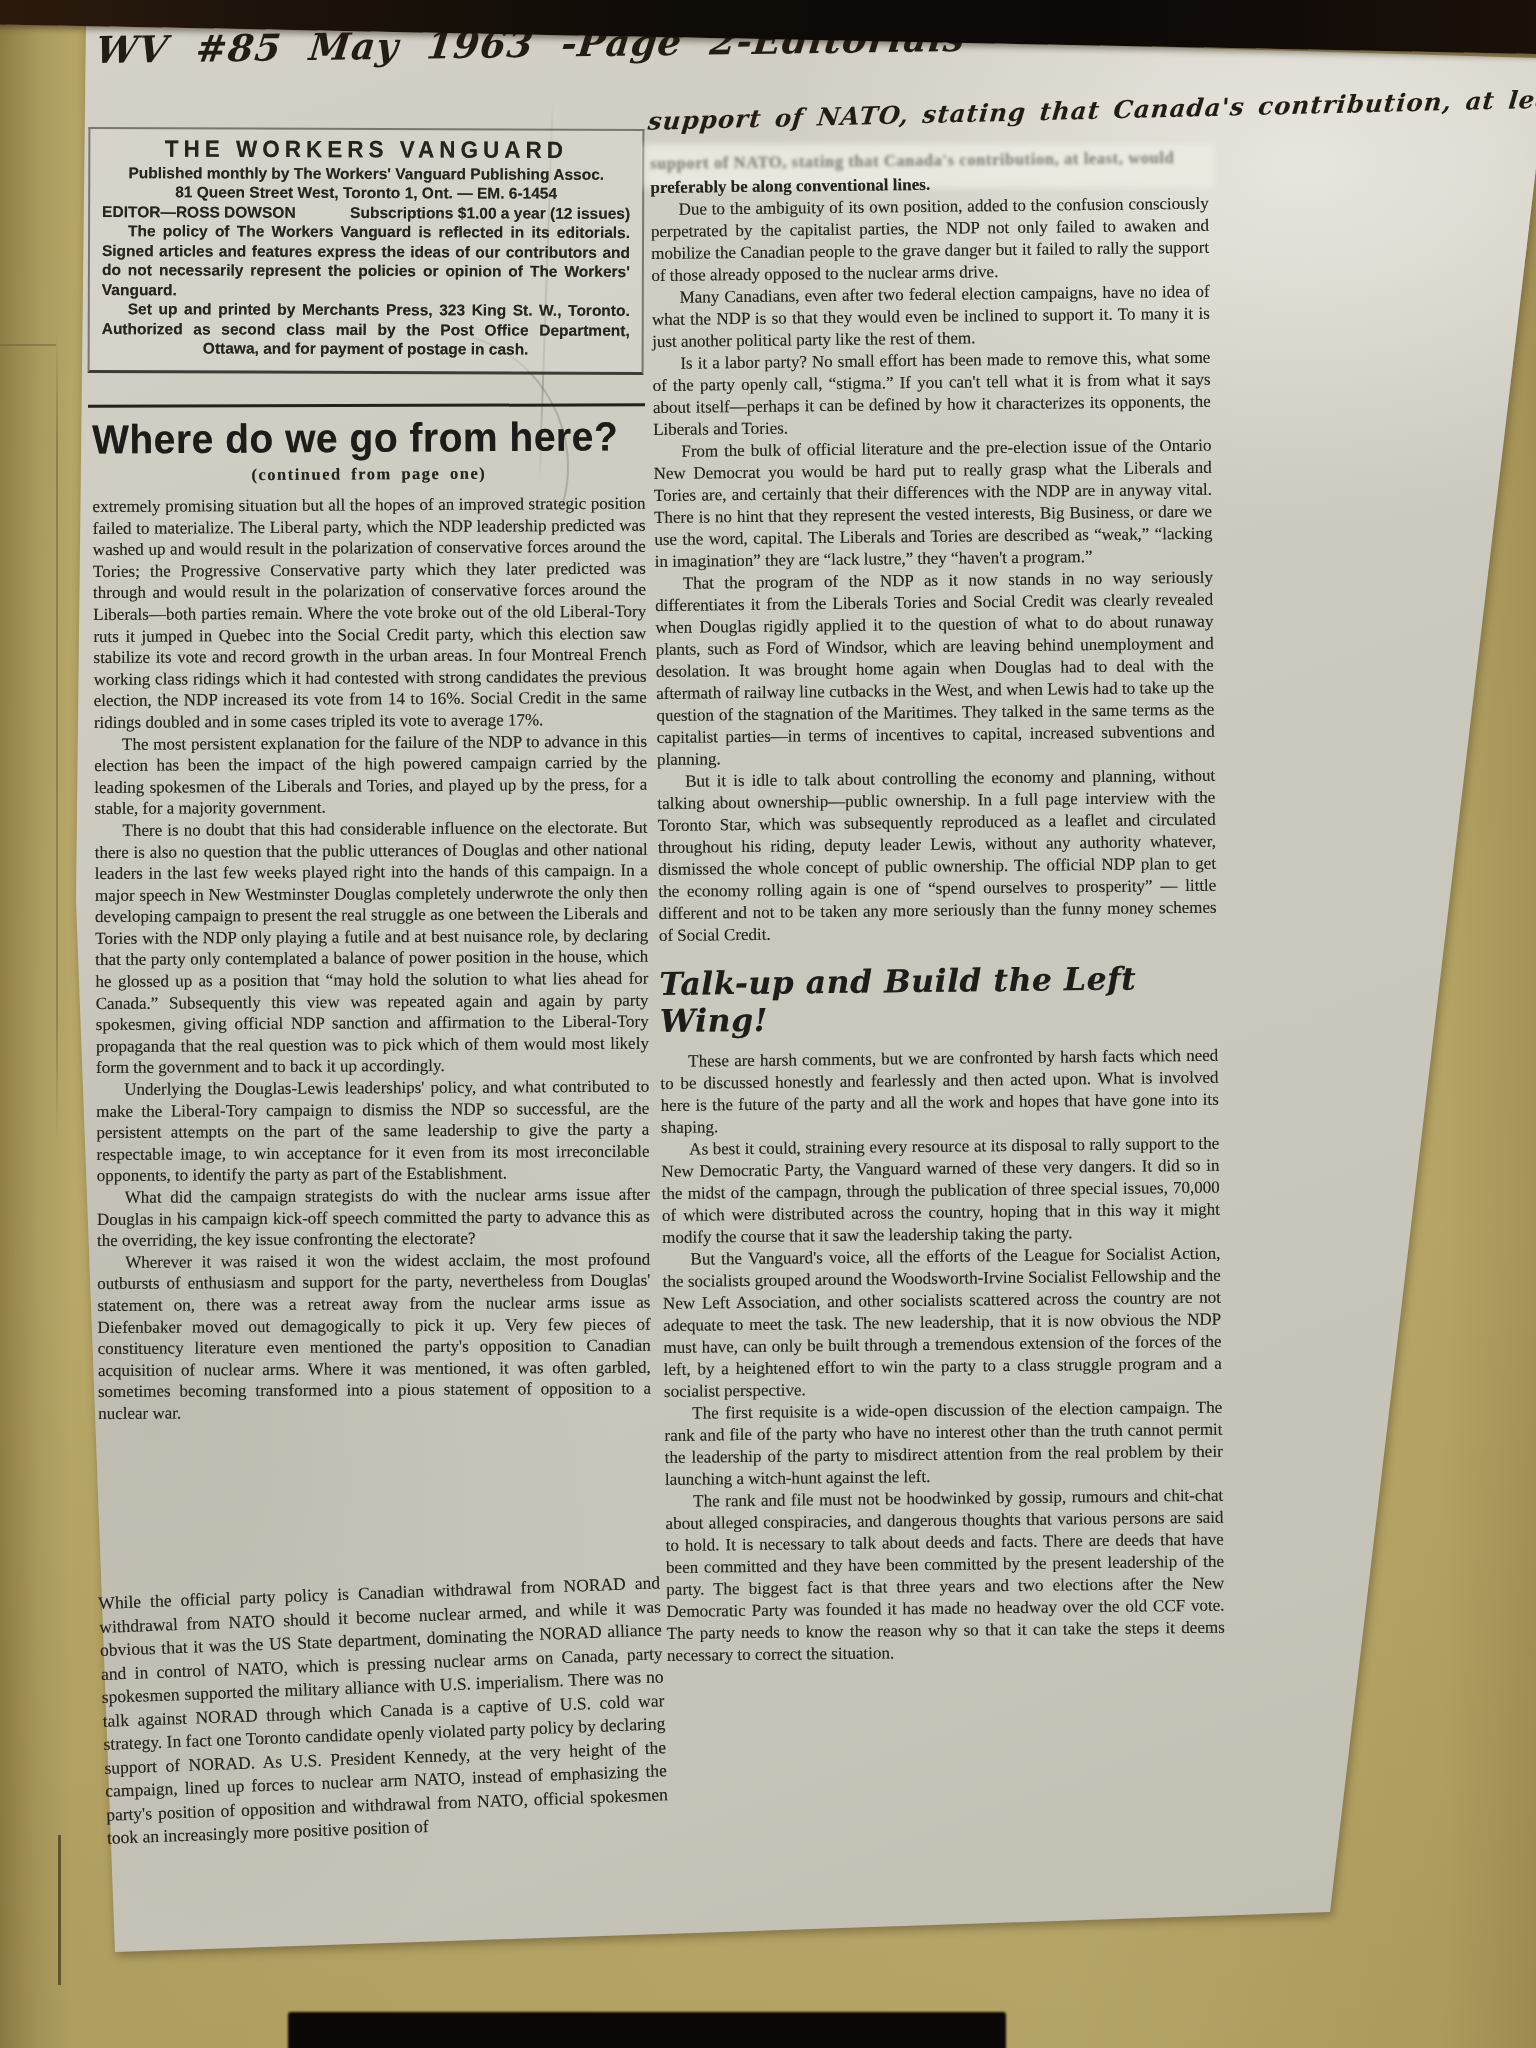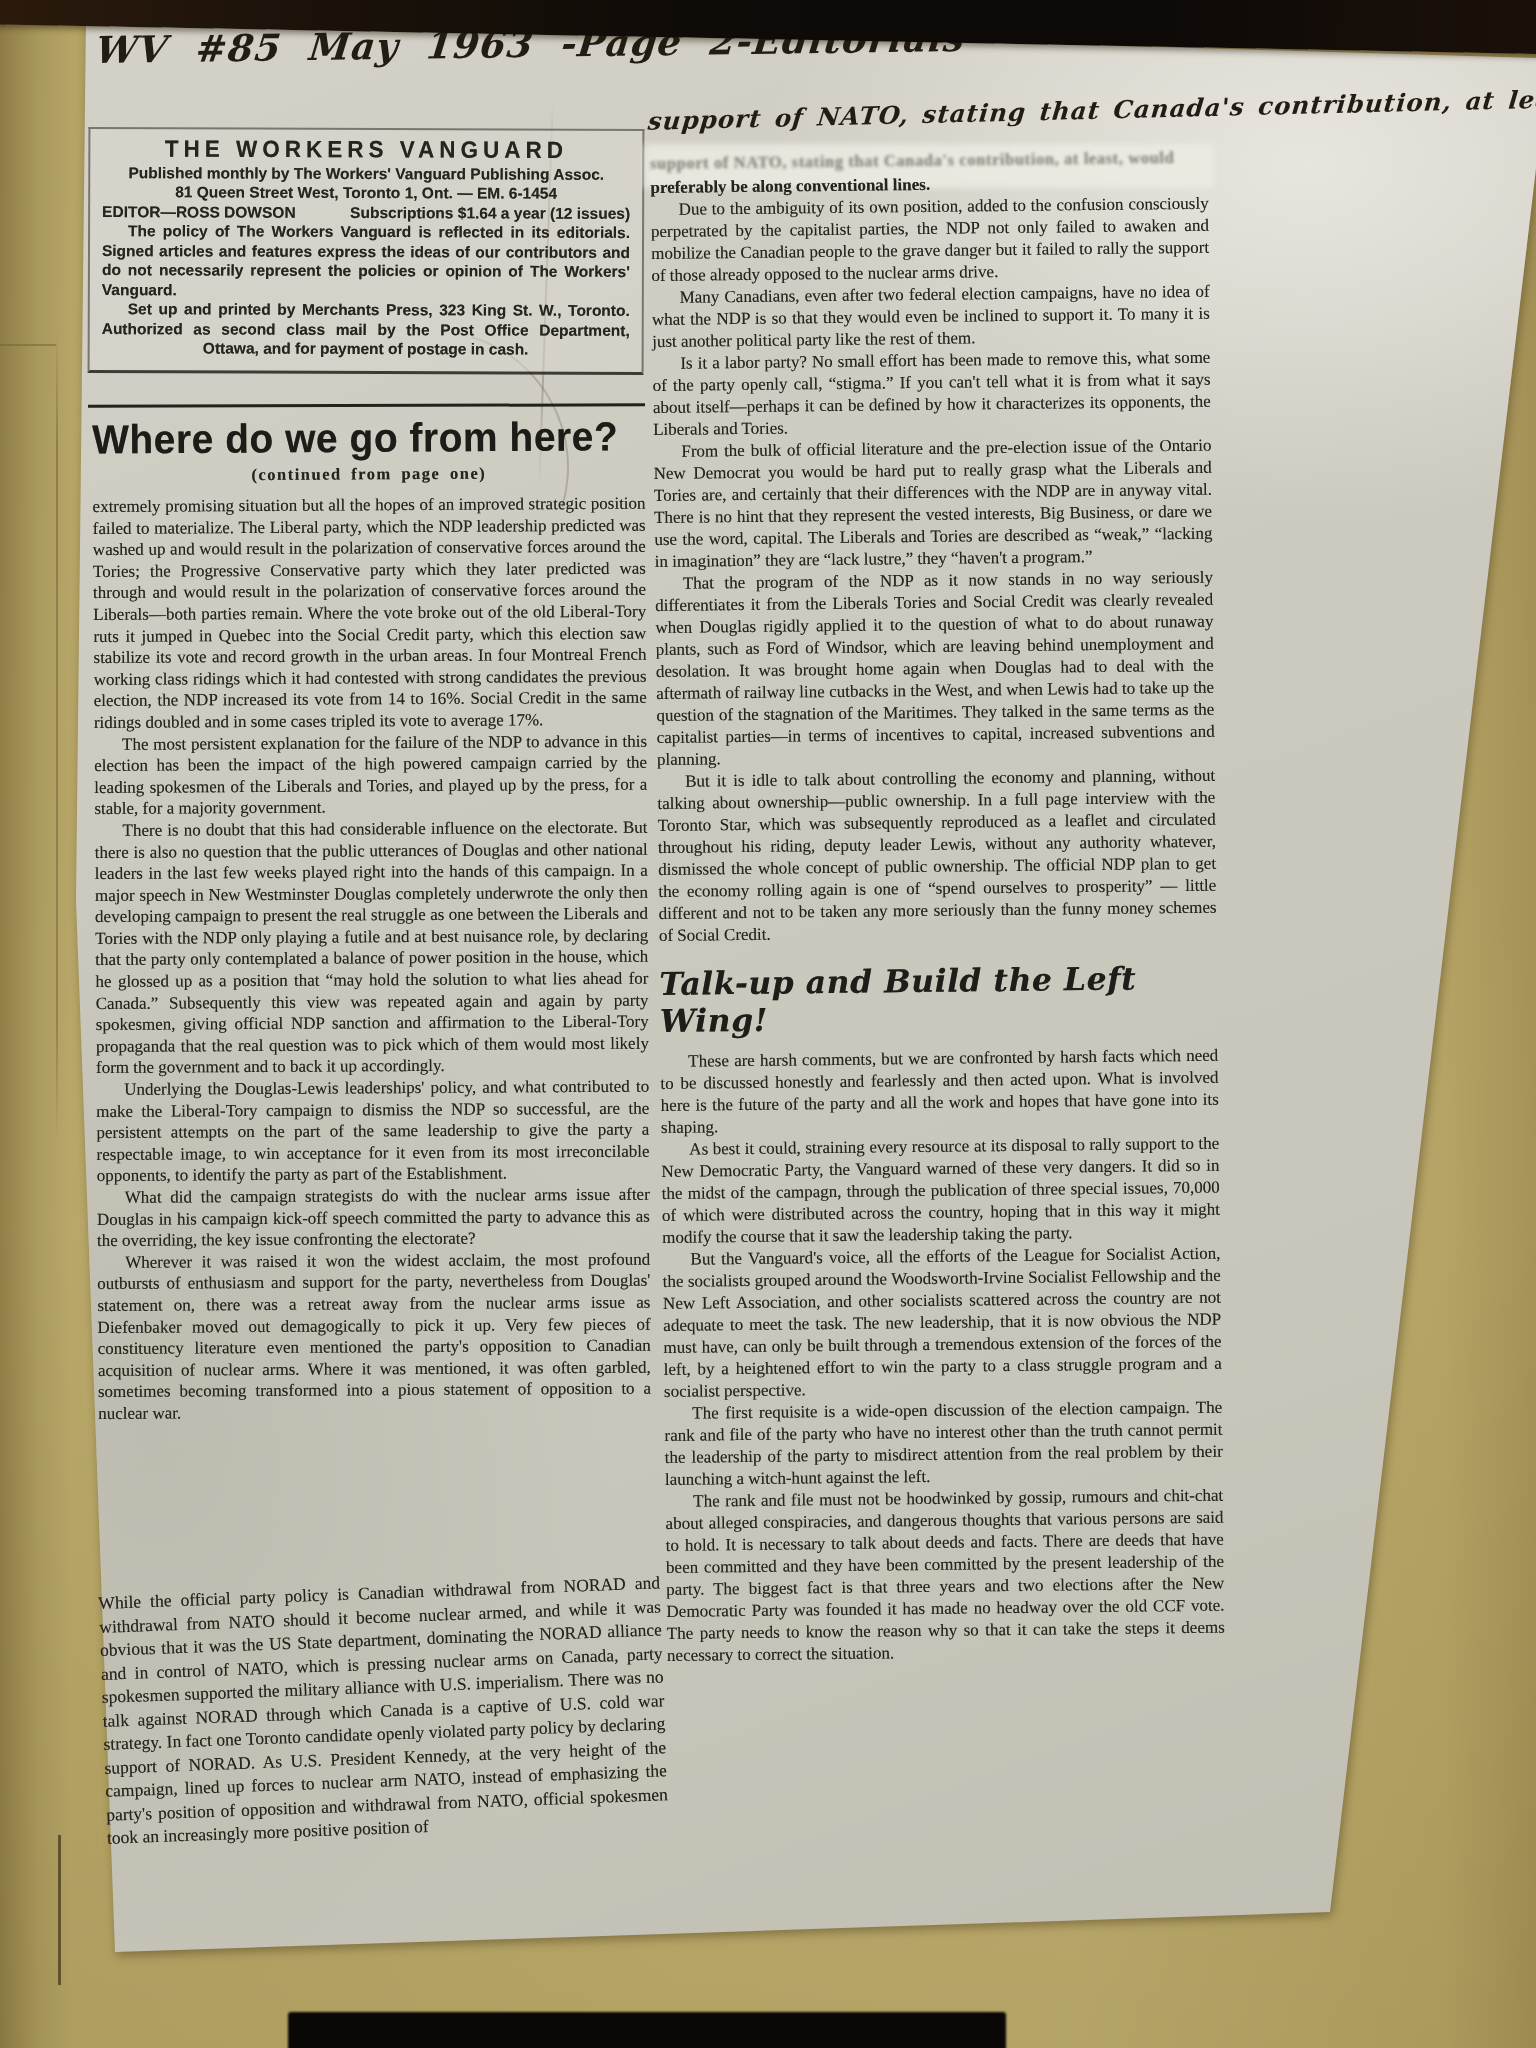--- a/index.html
+++ b/index.html
@@ -117,21 +117,21 @@
   <div class="spine-horiz"></div>
   <div class="crease-mark"></div>
   <div class="arc-mark"></div>
 
   <div class="masthead ink">
     <div class="mh-title">THE WORKERS VANGUARD</div>
     <div class="mh-line">Published monthly by The Workers' Vanguard Publishing Assoc.</div>
     <div class="mh-line">81 Queen Street West, Toronto 1, Ont. — EM. 6-1454</div>
     <div class="mh-row">
       <span>EDITOR—ROSS DOWSON</span>
-      <span>Subscriptions $1.64 a year (12 issues)</span>
+      <span>Subscriptions $1.00 a year (12 issues)</span>
     </div>
     <p>The policy of The Workers Vanguard is reflected in its editorials. Signed articles and features express the ideas of our contributors and do not necessarily represent the policies or opinion of The Workers' Vanguard.</p>
     <p class="center-last">Set up and printed by Merchants Press, 323 King St. W., Toronto. Authorized as second class mail by the Post Office Department, Ottawa, and for payment of postage in cash.</p>
   </div>
 
   <div class="col-rule"></div>
 
   <div class="left-col ink">
     <h1 class="headline1">Where do we go from here?</h1>
     <div class="subhead">(continued from page one)</div>

